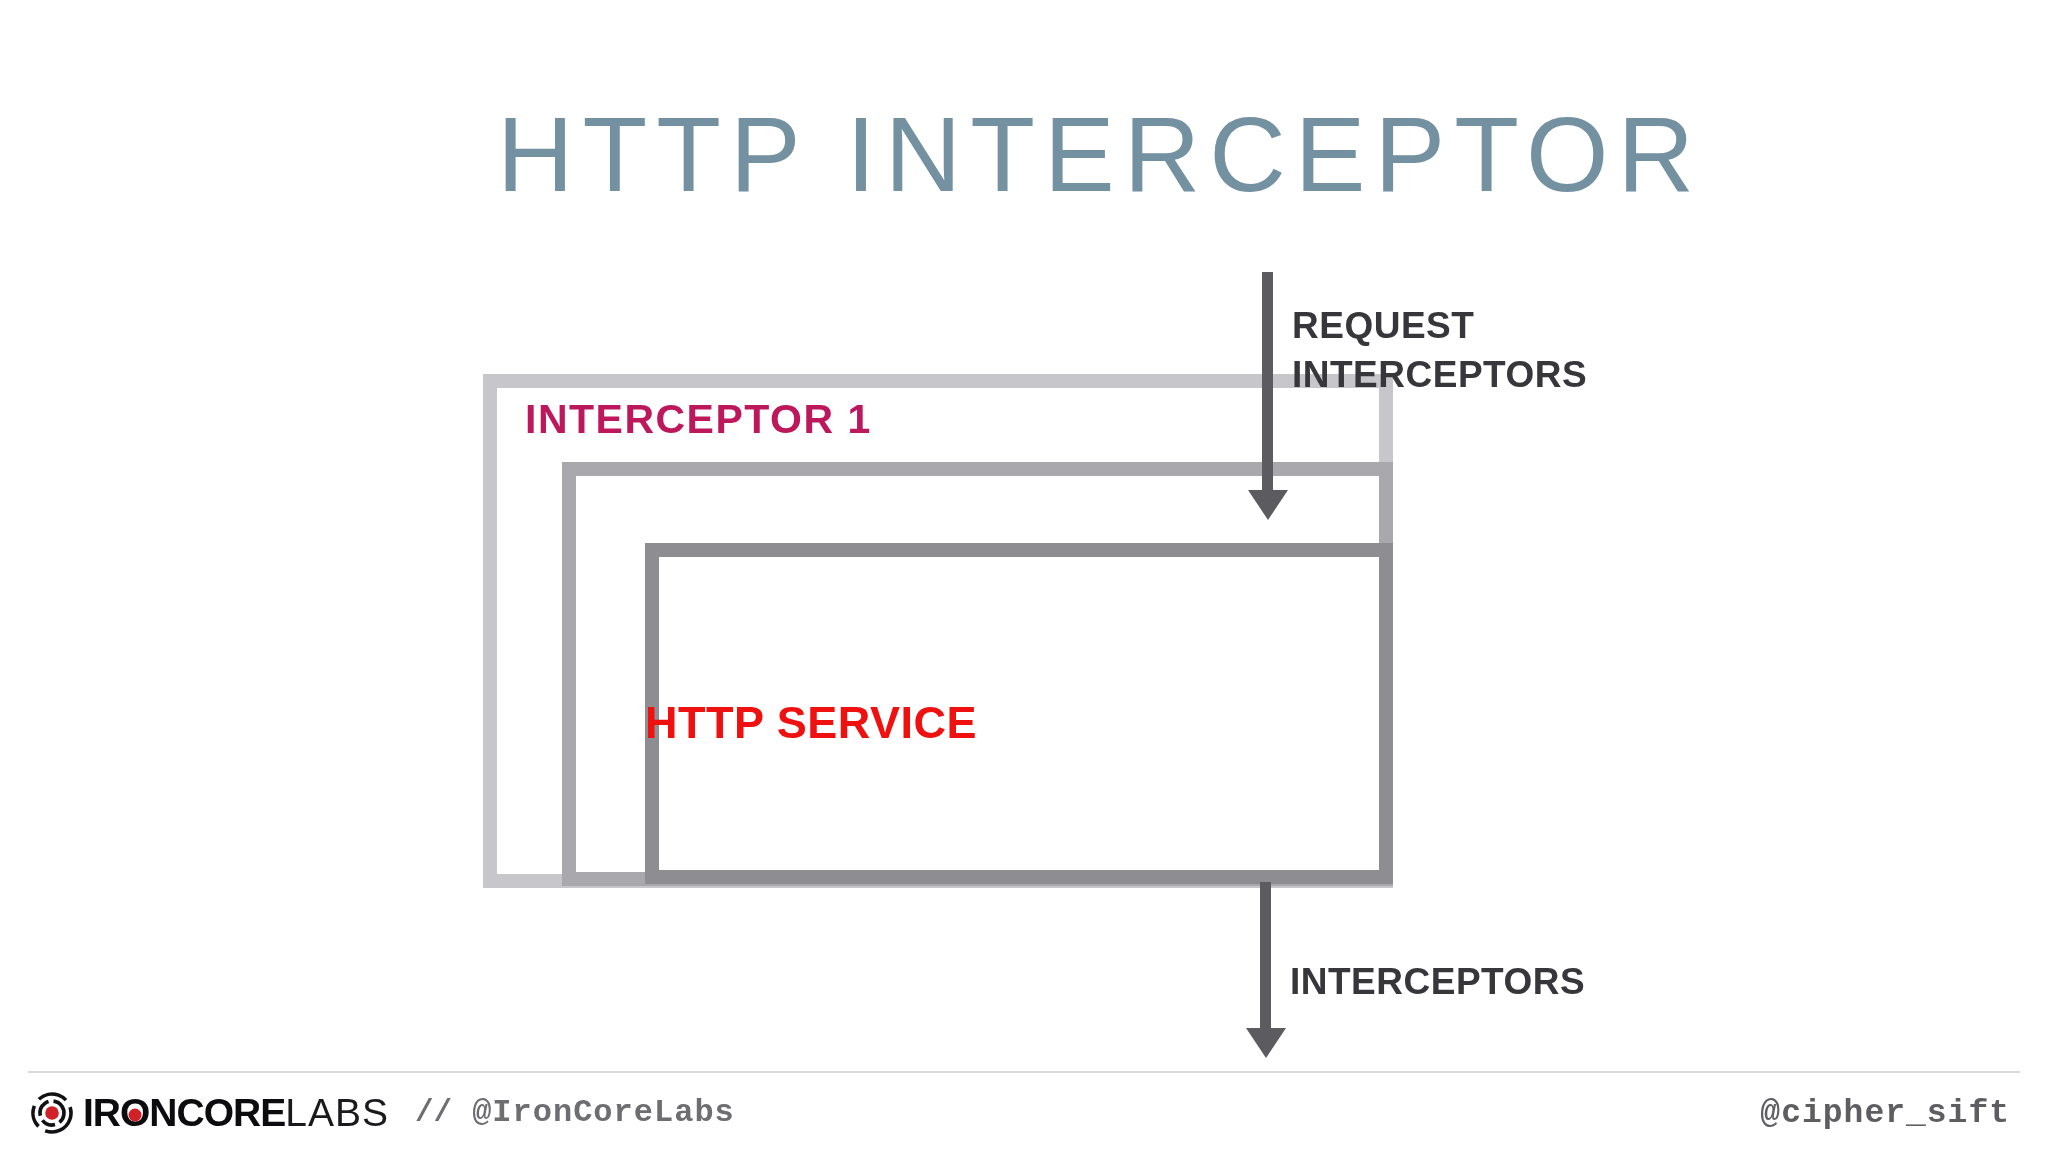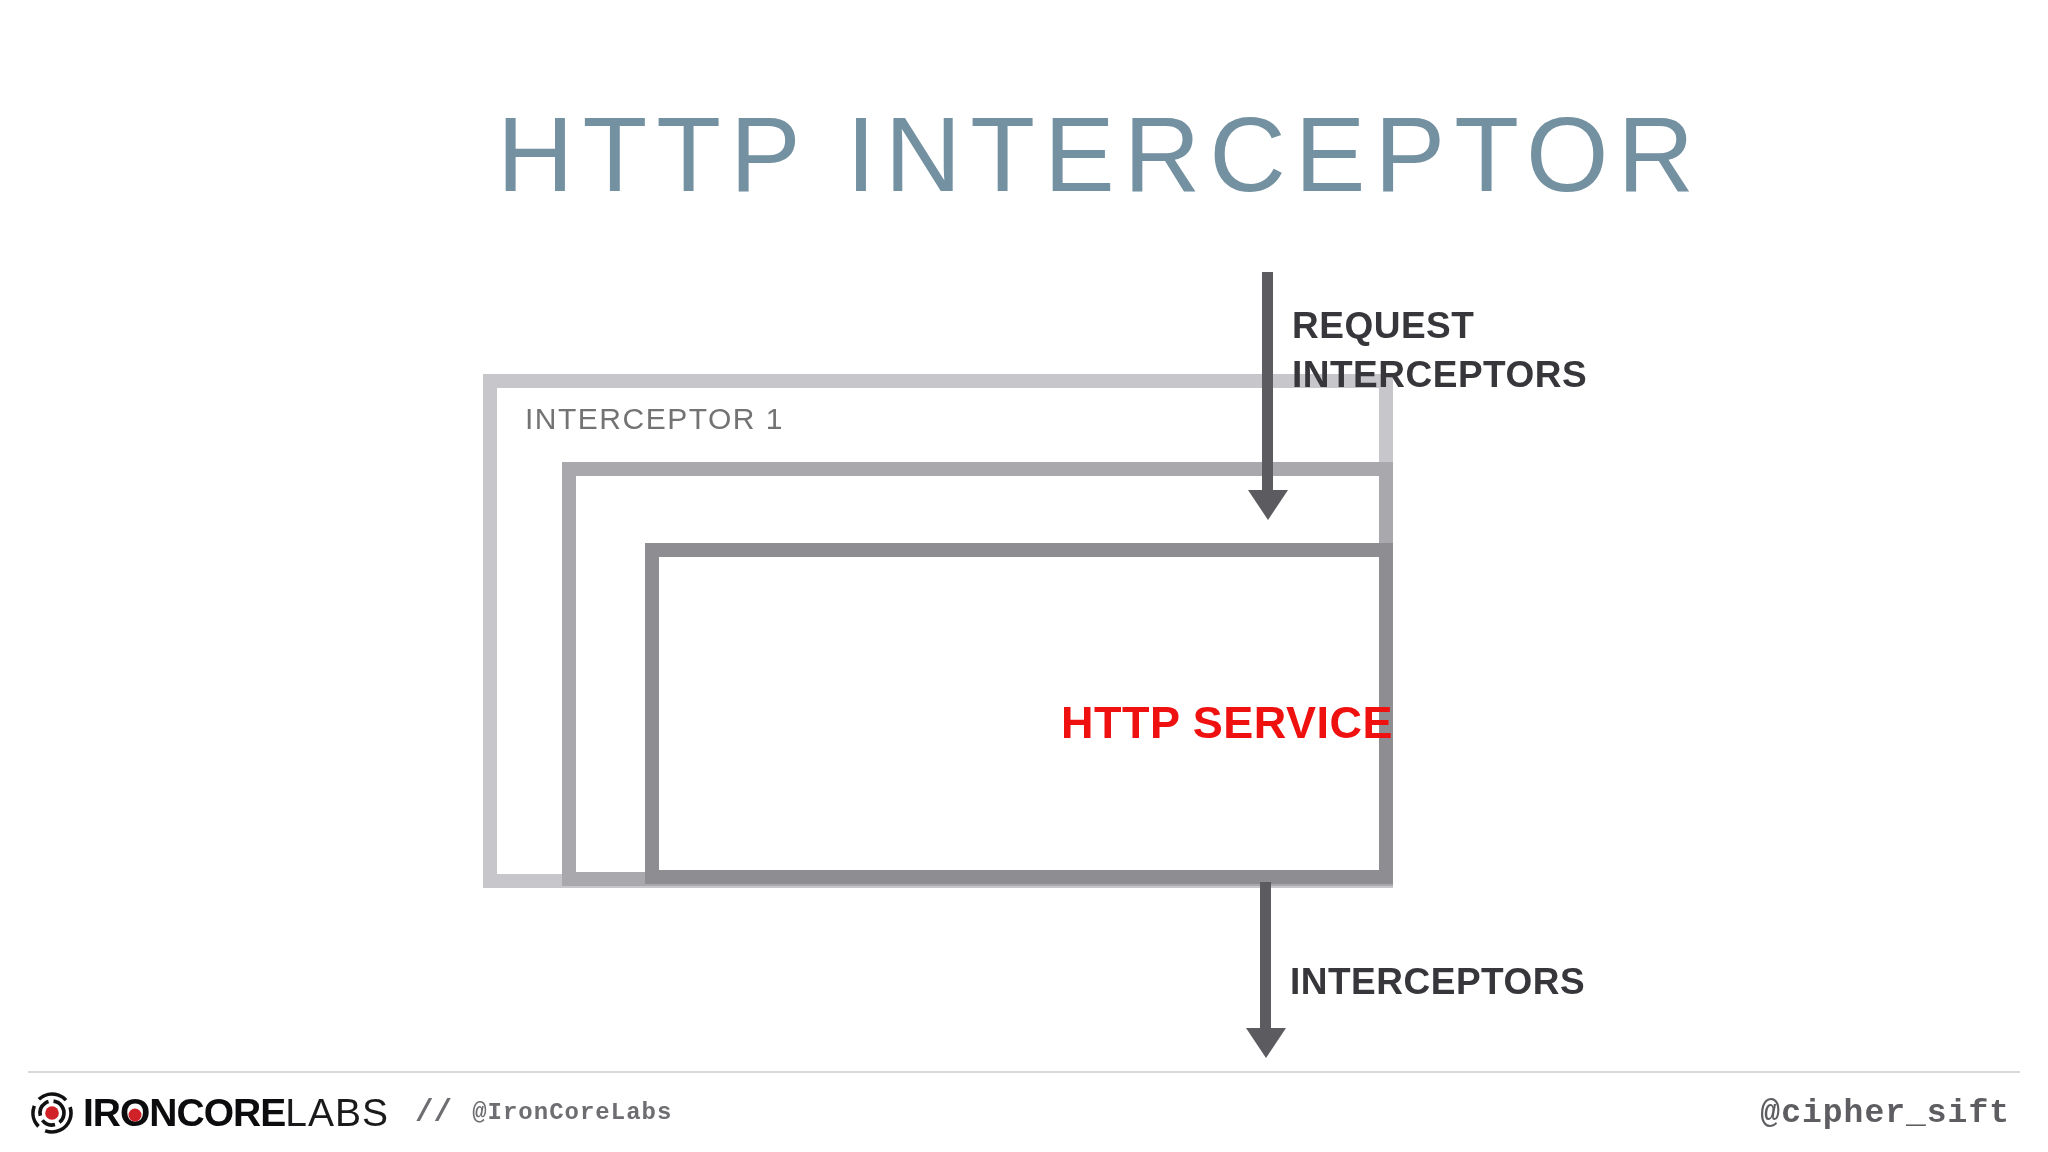--- a/index.html
+++ b/index.html
@@ -19,28 +19,28 @@
     color:#7491a1;
     white-space:nowrap;
   }
   
   .box{position:absolute;box-sizing:border-box;background:#ffffff;}
   .box1{left:483px;top:374px;width:910px;height:514px;border:14px solid #c7c7cb;}
   .box2{left:562px;top:462px;width:831px;height:424px;border:14px solid #a9a9ad;}
   .box3{left:645px;top:543px;width:748px;height:341px;border:14px solid #8e8e92;}
   .box-label{
     position:absolute;
-    font-size:30px;line-height:46px;font-weight:400;
-    letter-spacing:1.5px;color:#737373;white-space:nowrap;
+    font-size:41px;line-height:46px;font-weight:700;
+    letter-spacing:1.5px;color:#be185d;white-space:nowrap;
   }
   .label1{left:525px;top:396px;}
   .label2{left:604px;top:482px;}
   .service-label{
     position:absolute;left:645px;top:697px;width:748px;
-    text-align:right;
+    text-align:left;
     font-size:45px;font-weight:700;letter-spacing:0.5px;
     color:#ef1010;white-space:nowrap;
   }
   
   .arrow-shaft{position:absolute;width:11px;background:#5c5c60;}
   .req-shaft{left:1262px;top:272px;height:220px;}
   .res-shaft{left:1260px;top:882px;height:146px;}
   .arrow-head{
     position:absolute;width:0;height:0;
     border-left:20px solid transparent;
@@ -71,21 +71,21 @@
   .brand-strong{font-size:39px;font-weight:800;letter-spacing:-1px;color:#0c0c0e;}
   .brand-o{position:relative;display:inline-block;}
   .o-dot{
     position:absolute;left:50%;top:55%;
     width:13px;height:13px;border-radius:50%;
     background:#cf2127;transform:translate(-50%,-50%);
   }
   .brand-light{font-size:39px;font-weight:400;letter-spacing:1px;color:#1a1a1c;margin-left:0;}
   .mono{font-family:"Liberation Mono",monospace;font-weight:700;}
   .footer-sep{font-size:31px;color:#6e6e72;margin-left:26px;}
-  .footer-handle{font-size:24px;letter-spacing:1px;color:#6e6e72;margin-left:20px;}
+  .footer-handle{font-size:32px;letter-spacing:1px;color:#6e6e72;margin-left:20px;}
   .right-handle{font-size:33px;letter-spacing:1px;color:#5e5e62;white-space:nowrap;margin-left:48px;}
 </style>
 </head>
 <body>
 
 <div class="slide">
 
   <div class="title">HTTP INTERCEPTOR</div>
 
   <div class="box box1"></div>

